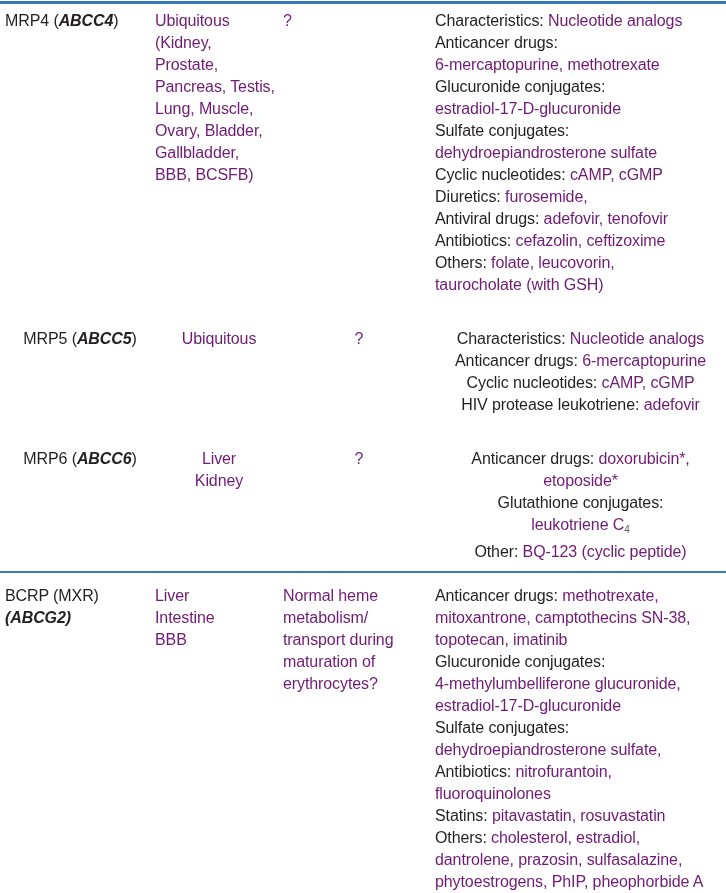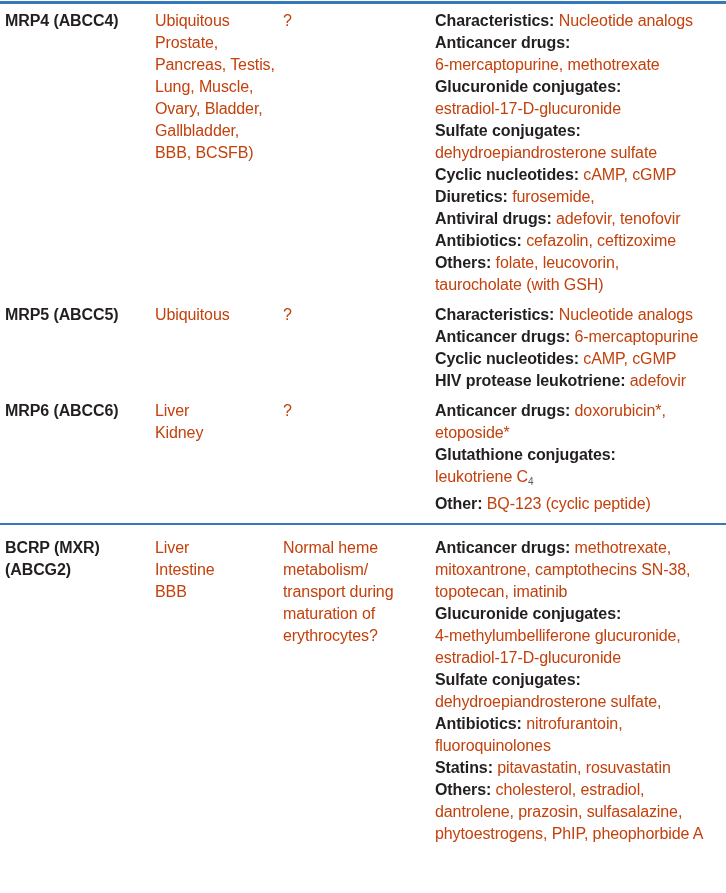--- a/index.html
+++ b/index.html
@@ -15,54 +15,55 @@
     margin-top: 1px;
     border-top: 3px solid #3579b8;
     width: 726px;
   }
   .row {
     display: grid;
     grid-template-columns: 150px 128px 152px 1fr;
     padding-left: 5px;
   }
   .row.first { padding-top: 6px; }
-  .row.spaced { margin-top: 8px; }
+  .row.spaced { margin-top: 32px; text-align: center; }
   .group-sep {
     margin-top: 8px;
     border-top: 2px solid #3579b8;
     width: 726px;
     height: 0;
   }
   .row.after-sep { padding-top: 12px; }
   .line {
     white-space: pre;
     line-height: 22px;
     font-size: 16px;
     color: #58595b;
     letter-spacing: -0.1px;
   }
-  .seg-b  { font-weight: bold; color: #231f20; }
-  .seg-bi { font-weight: bold; color: #231f20; }
-  .seg-t  { color: #c2410c; }
+  .seg-b  { font-weight: normal; color: #231f20; }
+  .seg-bi { font-weight: bold; font-style: italic; color: #231f20; }
+  .seg-t  { color: #701a75; }
   .seg-sub {
     color: #58595b;
     font-size: 10px;
     vertical-align: -3px;
   }
 </style>
 </head>
 <body>
 
 <div class="table" style="border-top-color: rgb(53, 121, 184);">
     <div class="row first">
       <div>
         <div class="line"><span class="seg-b">MRP4 (</span><span class="seg-bi">ABCC4</span><span class="seg-b">)</span></div>
       </div>
       <div>
         <div class="line"><span class="seg-t">Ubiquitous</span></div>
+        <div class="line"><span class="seg-t">(Kidney,</span></div>
         <div class="line"><span class="seg-t">Prostate,</span></div>
         <div class="line"><span class="seg-t">Pancreas, Testis,</span></div>
         <div class="line"><span class="seg-t">Lung, Muscle,</span></div>
         <div class="line"><span class="seg-t">Ovary, Bladder,</span></div>
         <div class="line"><span class="seg-t">Gallbladder,</span></div>
         <div class="line"><span class="seg-t">BBB, BCSFB)</span></div>
       </div>
       <div>
         <div class="line"><span class="seg-t">?</span></div>
       </div>

